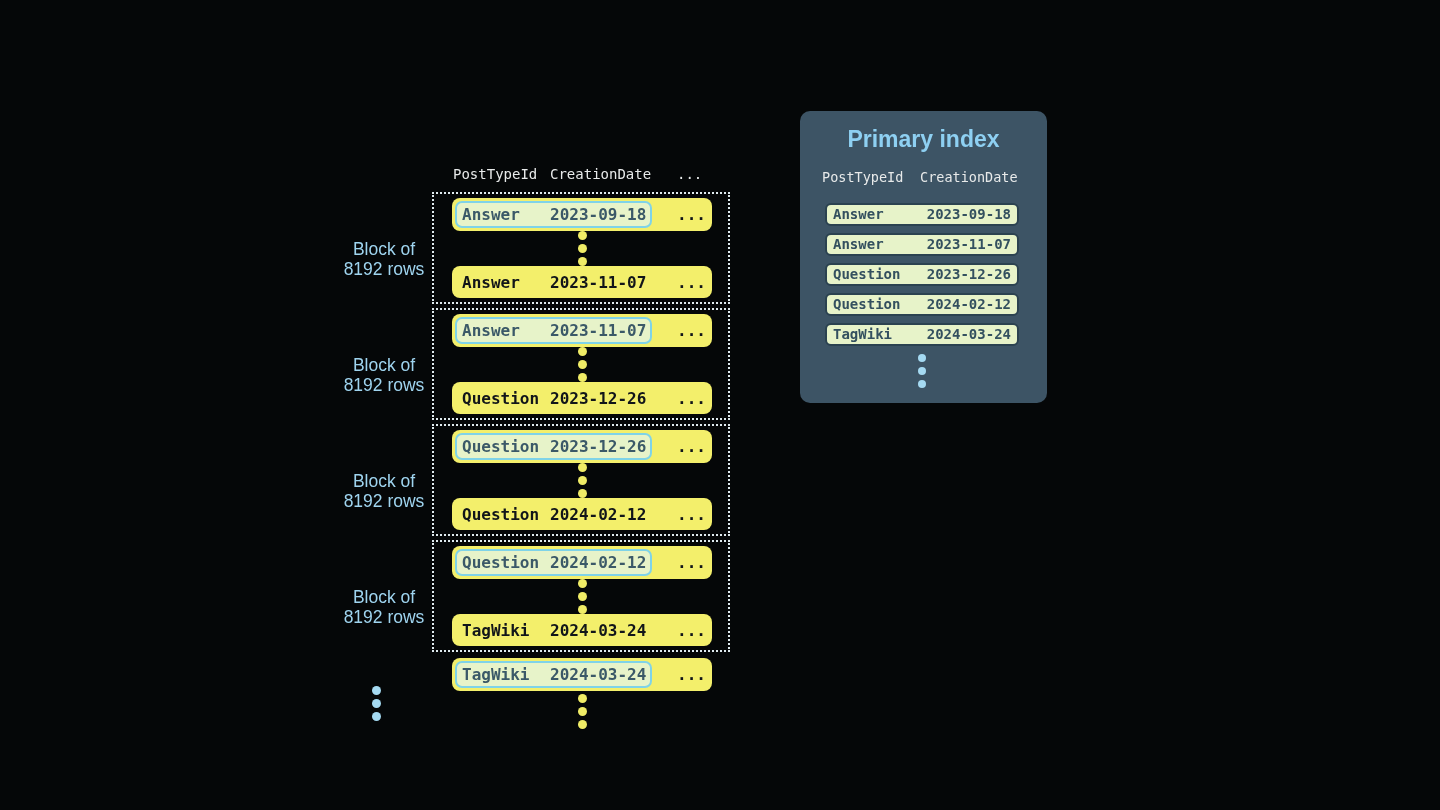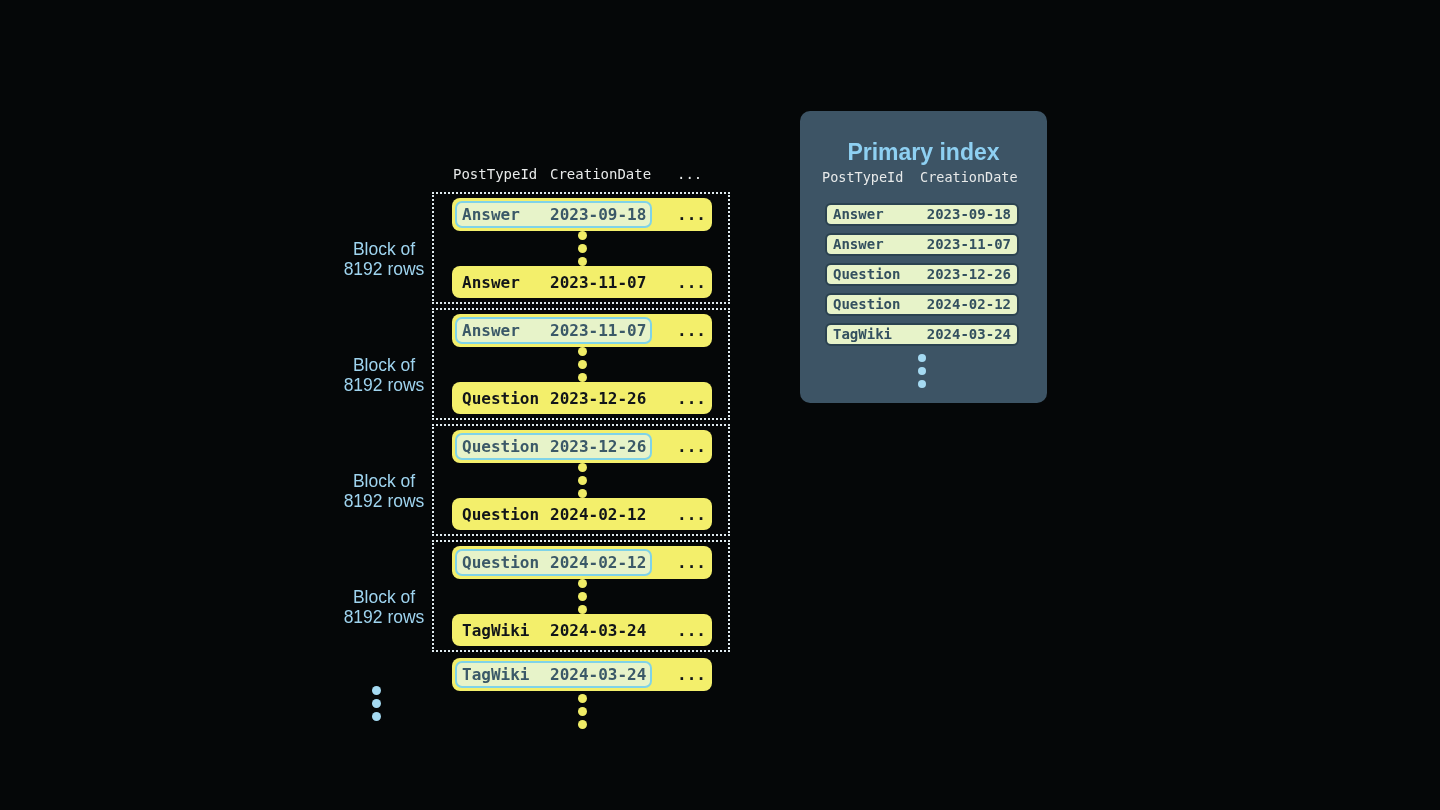--- a/index.html
+++ b/index.html
@@ -113,21 +113,21 @@
 
   
   .panel {
     position: absolute;
     left: 800px; top: 111px; width: 247px; height: 292px;
     background: var(--panel_bg);
     border-radius: 10px;
   }
   .panel-title {
     position: absolute;
-    left: 0; top: 28px; width: 247px;
+    left: 0; top: 15px; width: 247px;
     text-align: center;
     color: var(--accent_blue);
     font-size: 23px;
     font-weight: 600;
   }
   .panel-header {
     position: absolute;
     top: 58px; left: 0; width: 247px; height: 16px;
     color: var(--header_text);
     font-family: "DejaVu Sans Mono", monospace;

